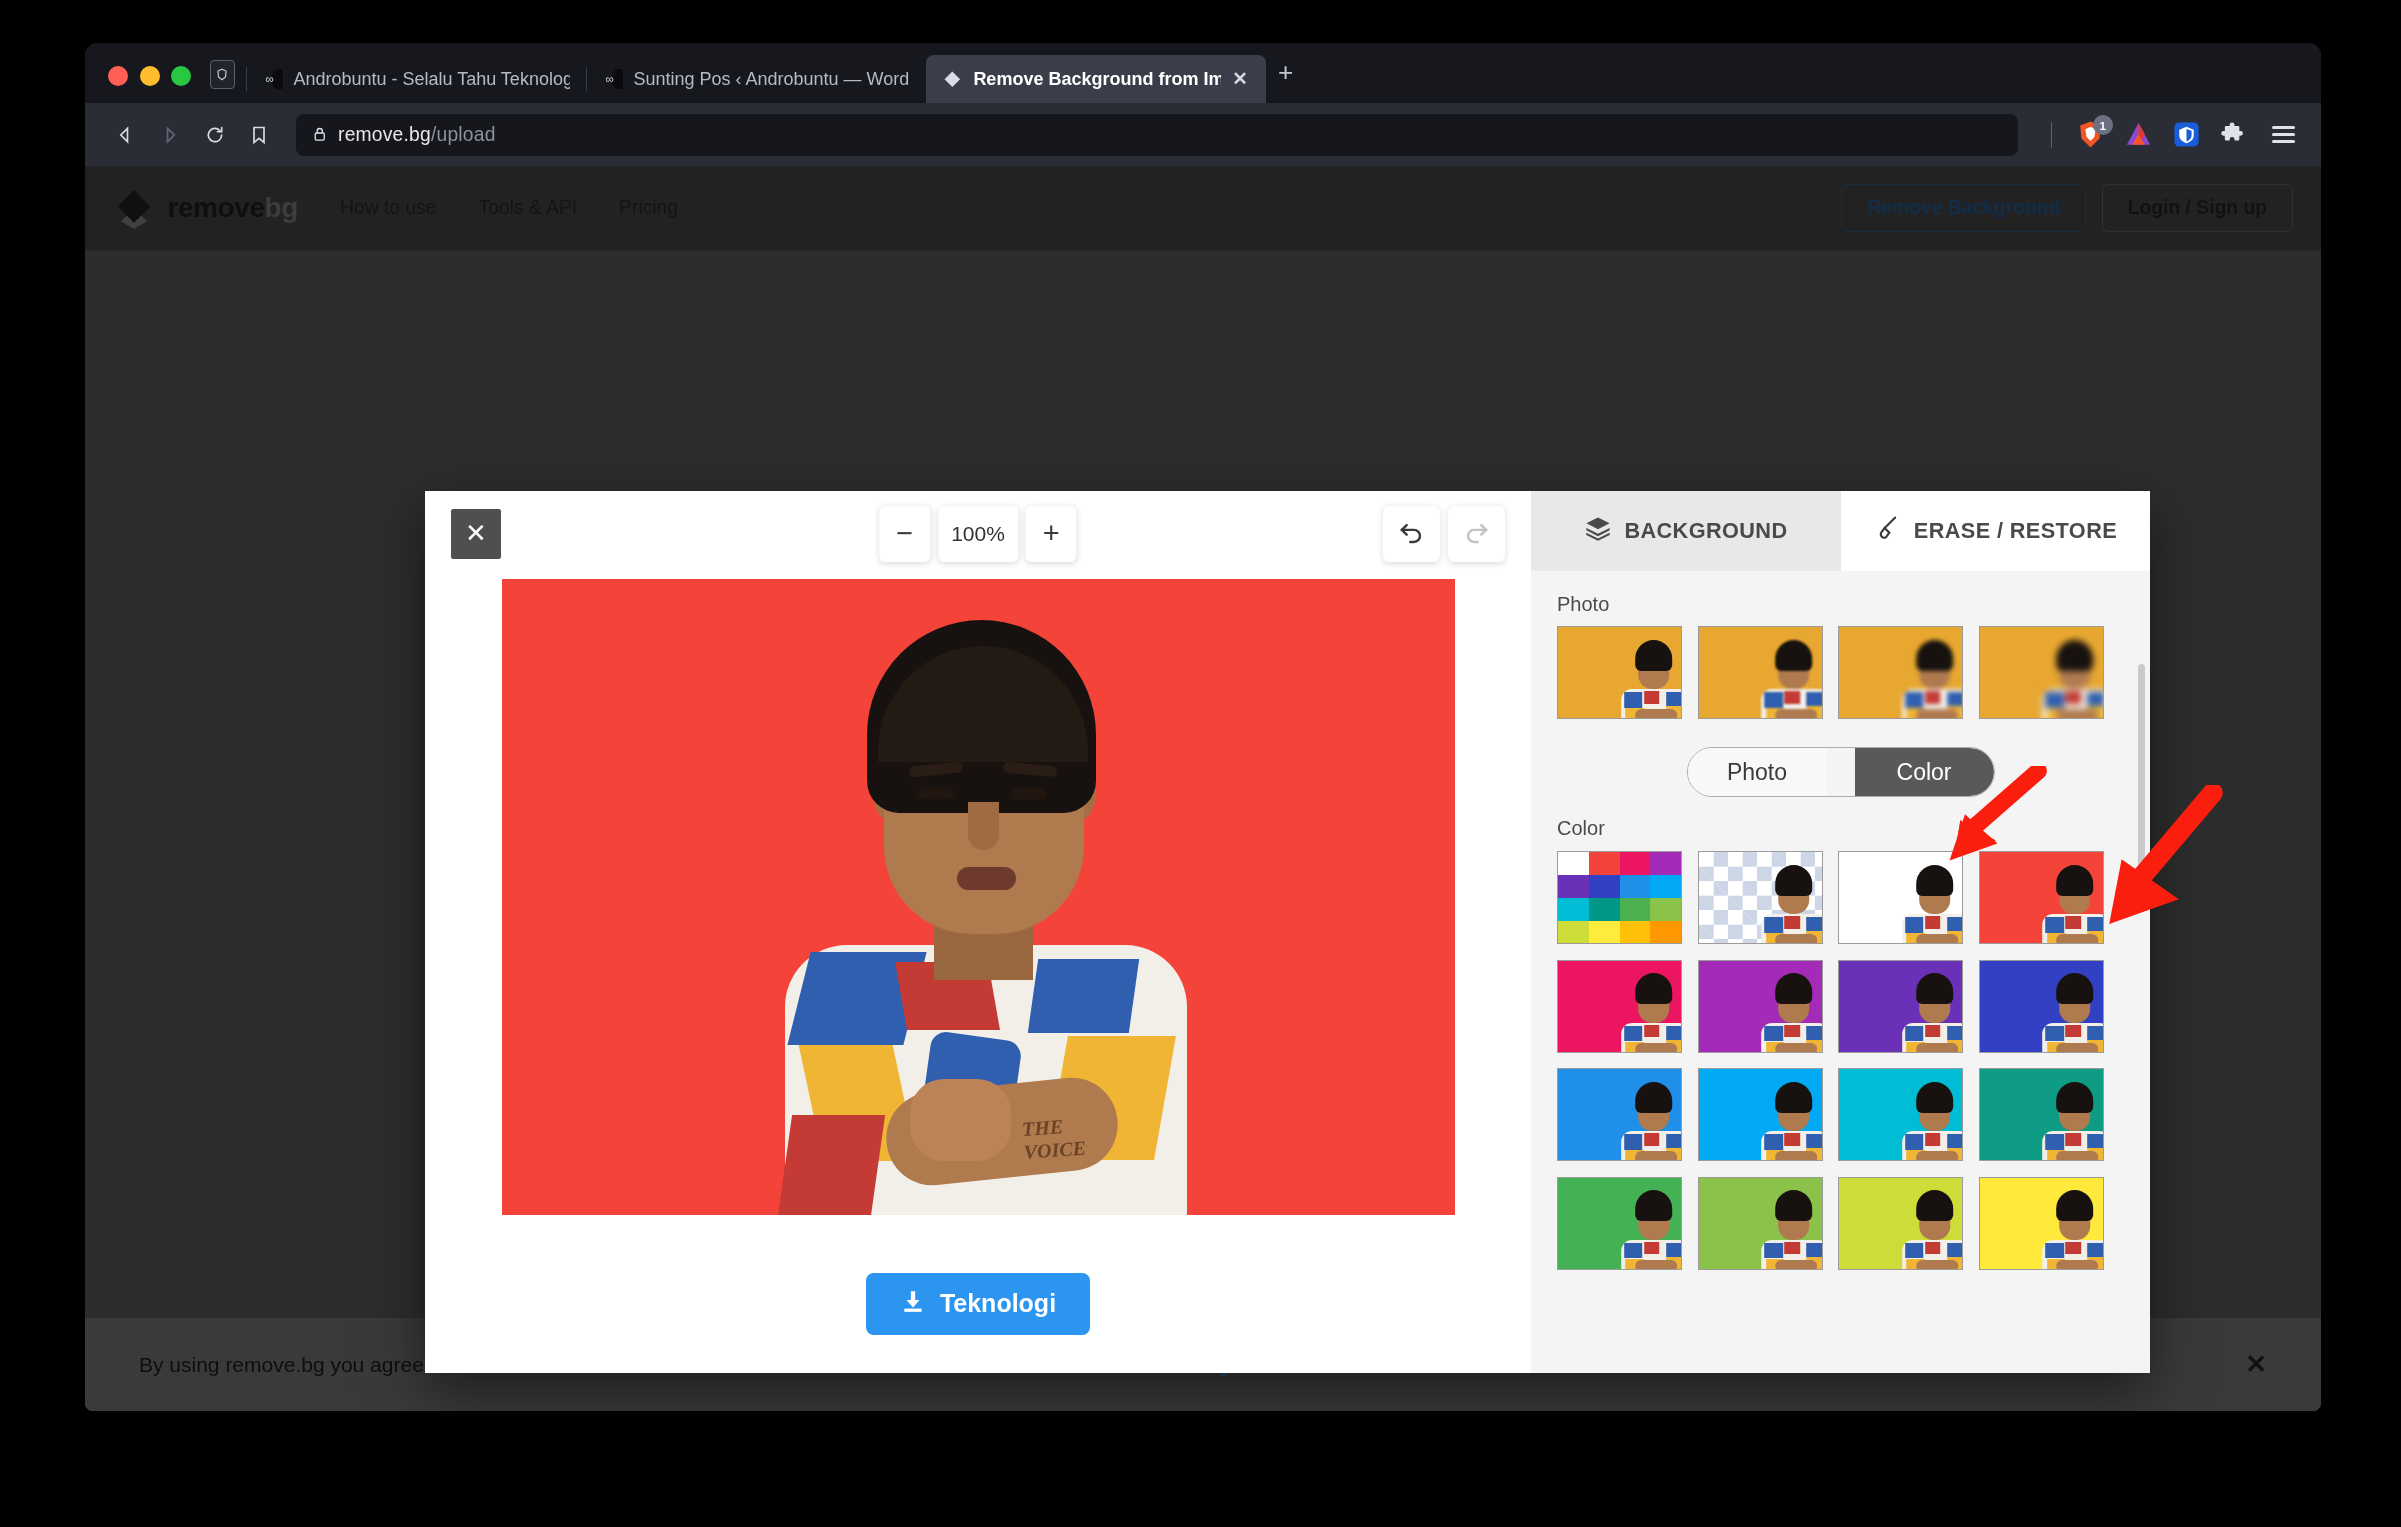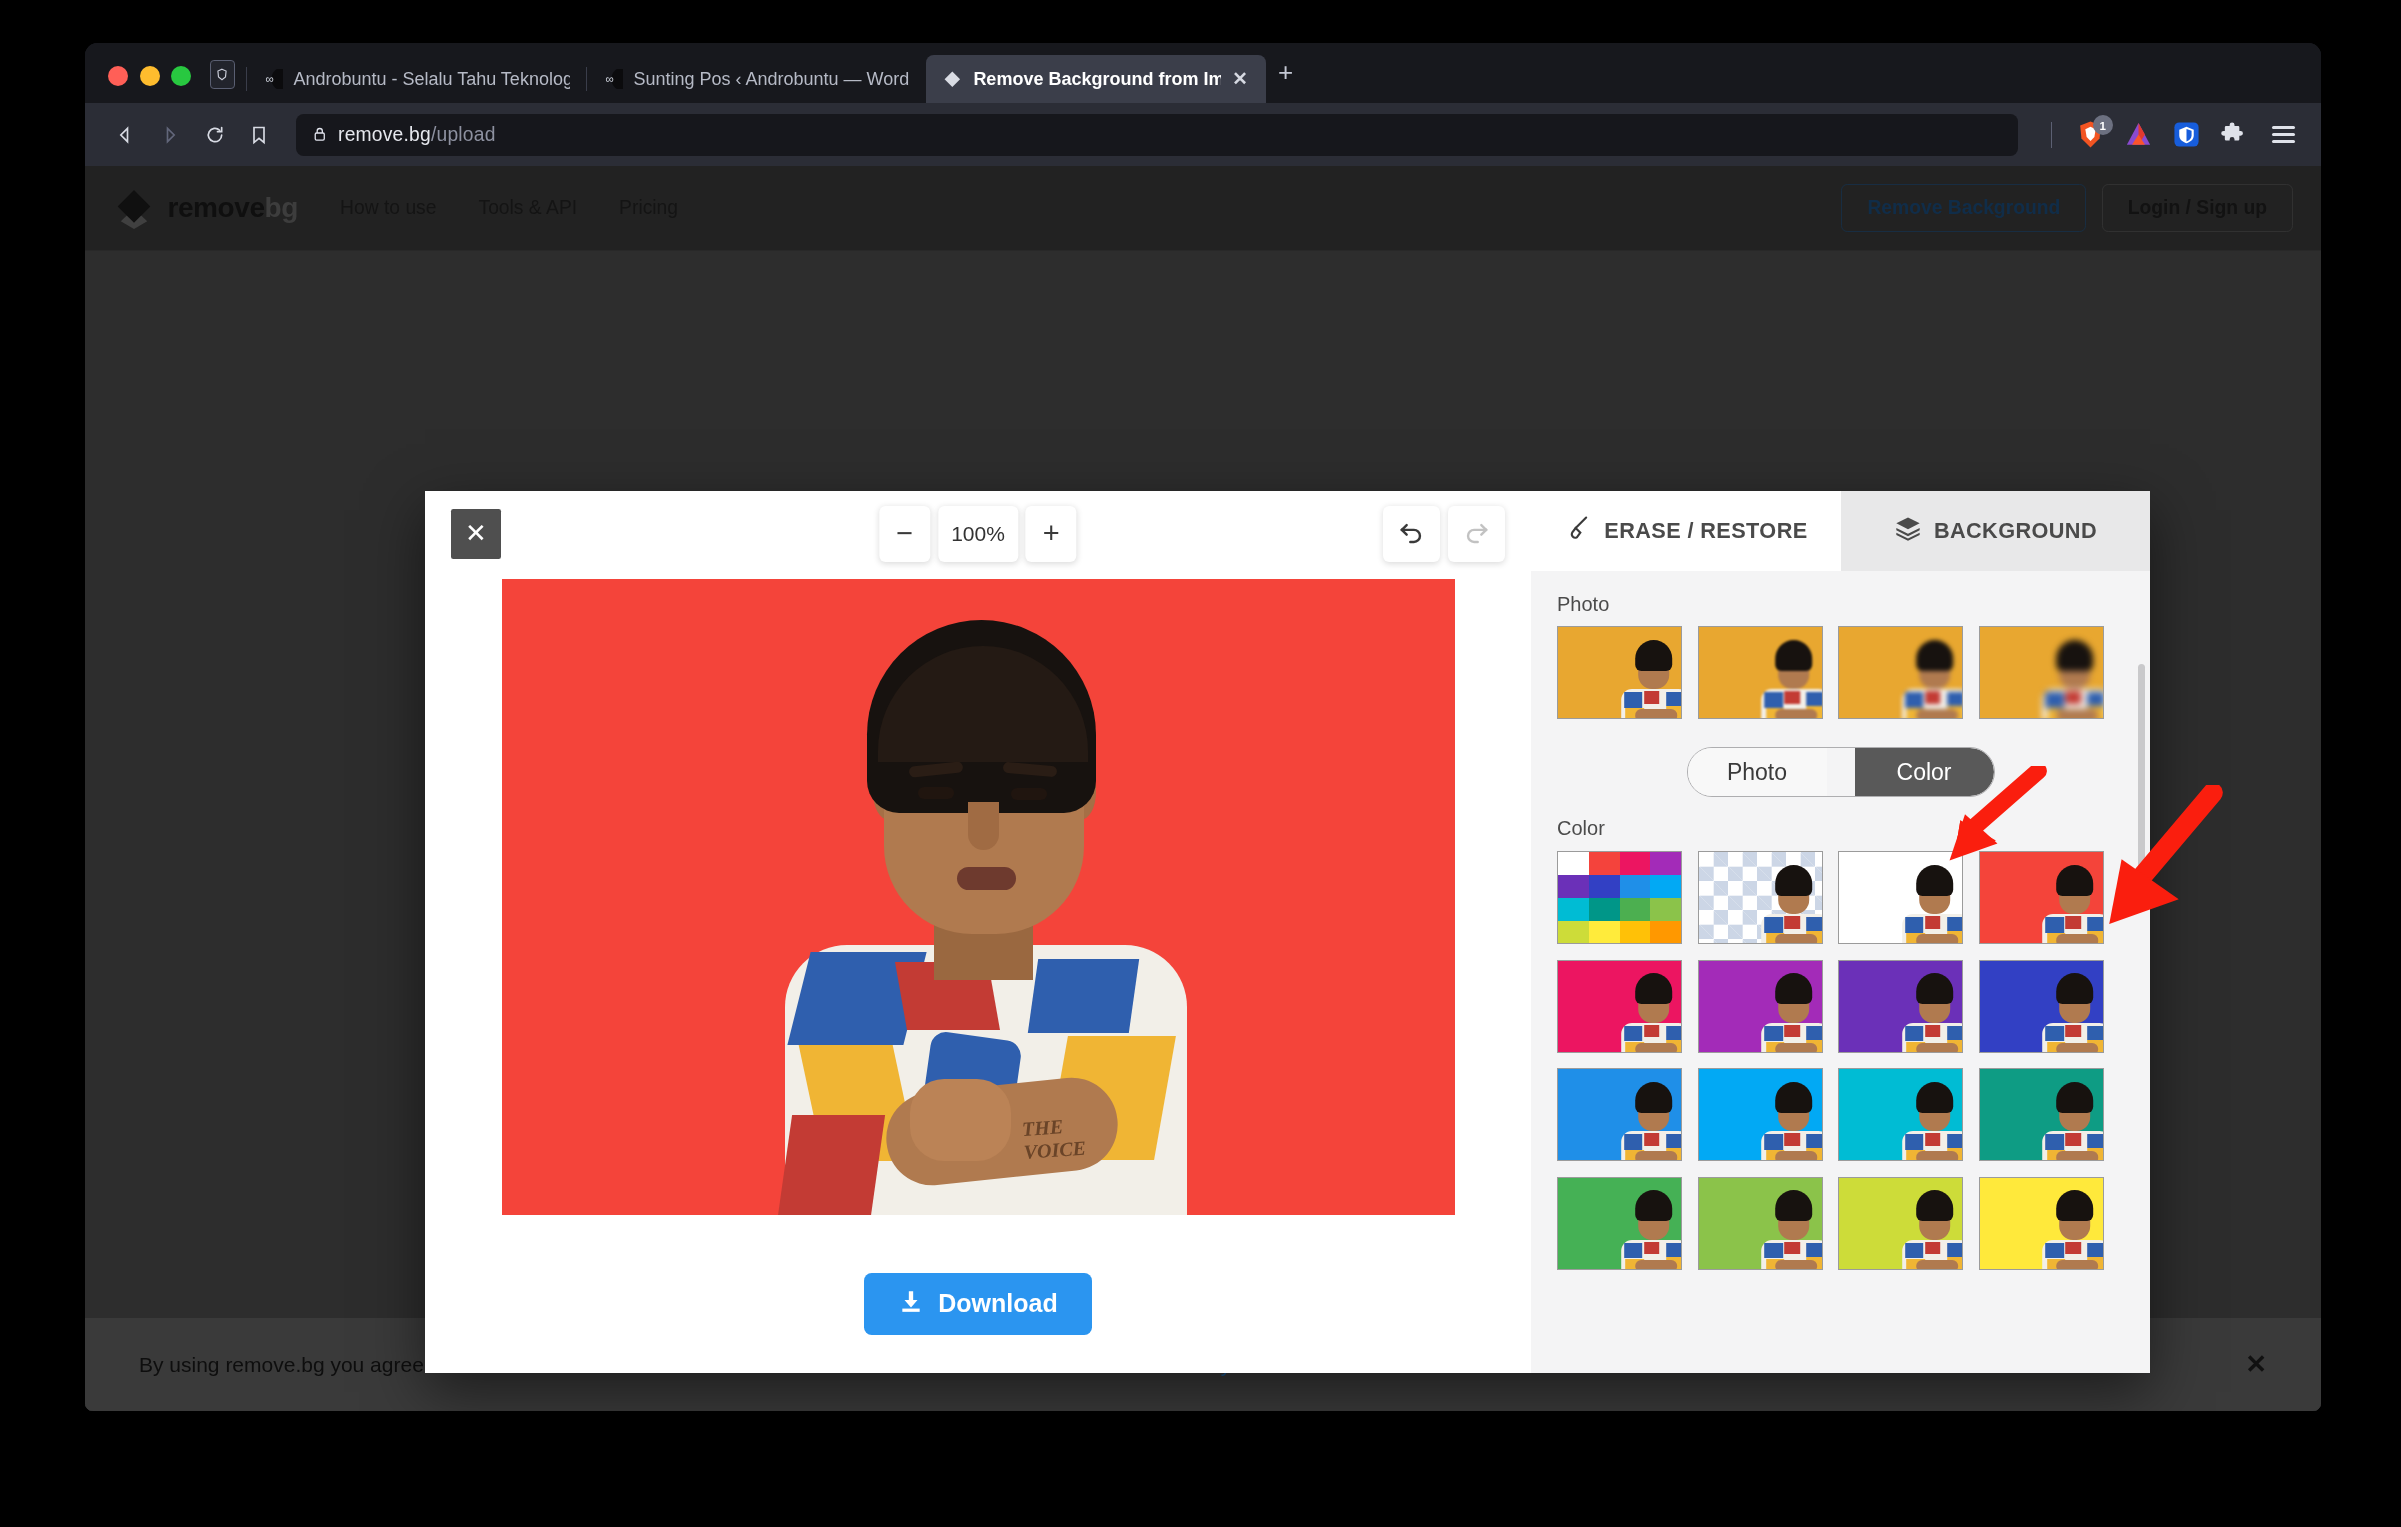--- a/index.html
+++ b/index.html
@@ -542,45 +542,45 @@
         </div>
 
         <div id="download-bar">
           <div id="download-button">
             <span>
               <svg viewBox="0 0 24 24" width="26" height="26" fill="#fff">
                 <path d="M12 3 v8 h-4 l6 7 l6-7 h-4 V3 Z" transform="translate(-2,0)"></path>
                 <rect x="4" y="19" width="16" height="3"></rect>
               </svg>
             </span>
-            <span>Download</span>
+            <span>Teknologi</span>
           </div>
         </div>
       </div>
 
       <div id="editor-right">
         <div id="panel-tabs">
-          <div class="panel-tab active">
-            <span>
-              <svg viewBox="0 0 24 24" fill="none" stroke="#3a3a3a" stroke-width="1.8" stroke-linecap="round">
-                <path d="M19 3 L10 12"></path>
-                  <path d="M10 12 L7 16 a3 3 0 0 0 4 4 l3-4 Z" fill="#fff"></path>
-              </svg>
-            </span>
-            <span>ERASE / RESTORE</span>
-          </div>
           <div class="panel-tab inactive">
             <span>
               <svg viewBox="0 0 24 24" fill="#4a4a4a">
                   <path d="M12 3 L22 8 L12 13 L2 8 Z"></path>
                   <path d="M2 12 L12 17 L22 12 L22 14 L12 19 L2 14 Z"></path>
                   <path d="M2 16 L12 21 L22 16 L22 18 L12 23 L2 18 Z"></path>
                 </svg>
             </span>
             <span>BACKGROUND</span>
+          </div>
+          <div class="panel-tab active">
+            <span>
+              <svg viewBox="0 0 24 24" fill="none" stroke="#3a3a3a" stroke-width="1.8" stroke-linecap="round">
+                <path d="M19 3 L10 12"></path>
+                  <path d="M10 12 L7 16 a3 3 0 0 0 4 4 l3-4 Z" fill="#fff"></path>
+              </svg>
+            </span>
+            <span>ERASE / RESTORE</span>
           </div>
         </div>
 
         <div id="panel-scroll">
           <div class="panel-label">Photo</div>
           <div class="thumb-grid">
             <div class="thumb blur-thumb b0" style="background:#e8a730">
               <div class="mini">
                   <div class="m-torso"></div>
                   <div class="m-p1"></div>

